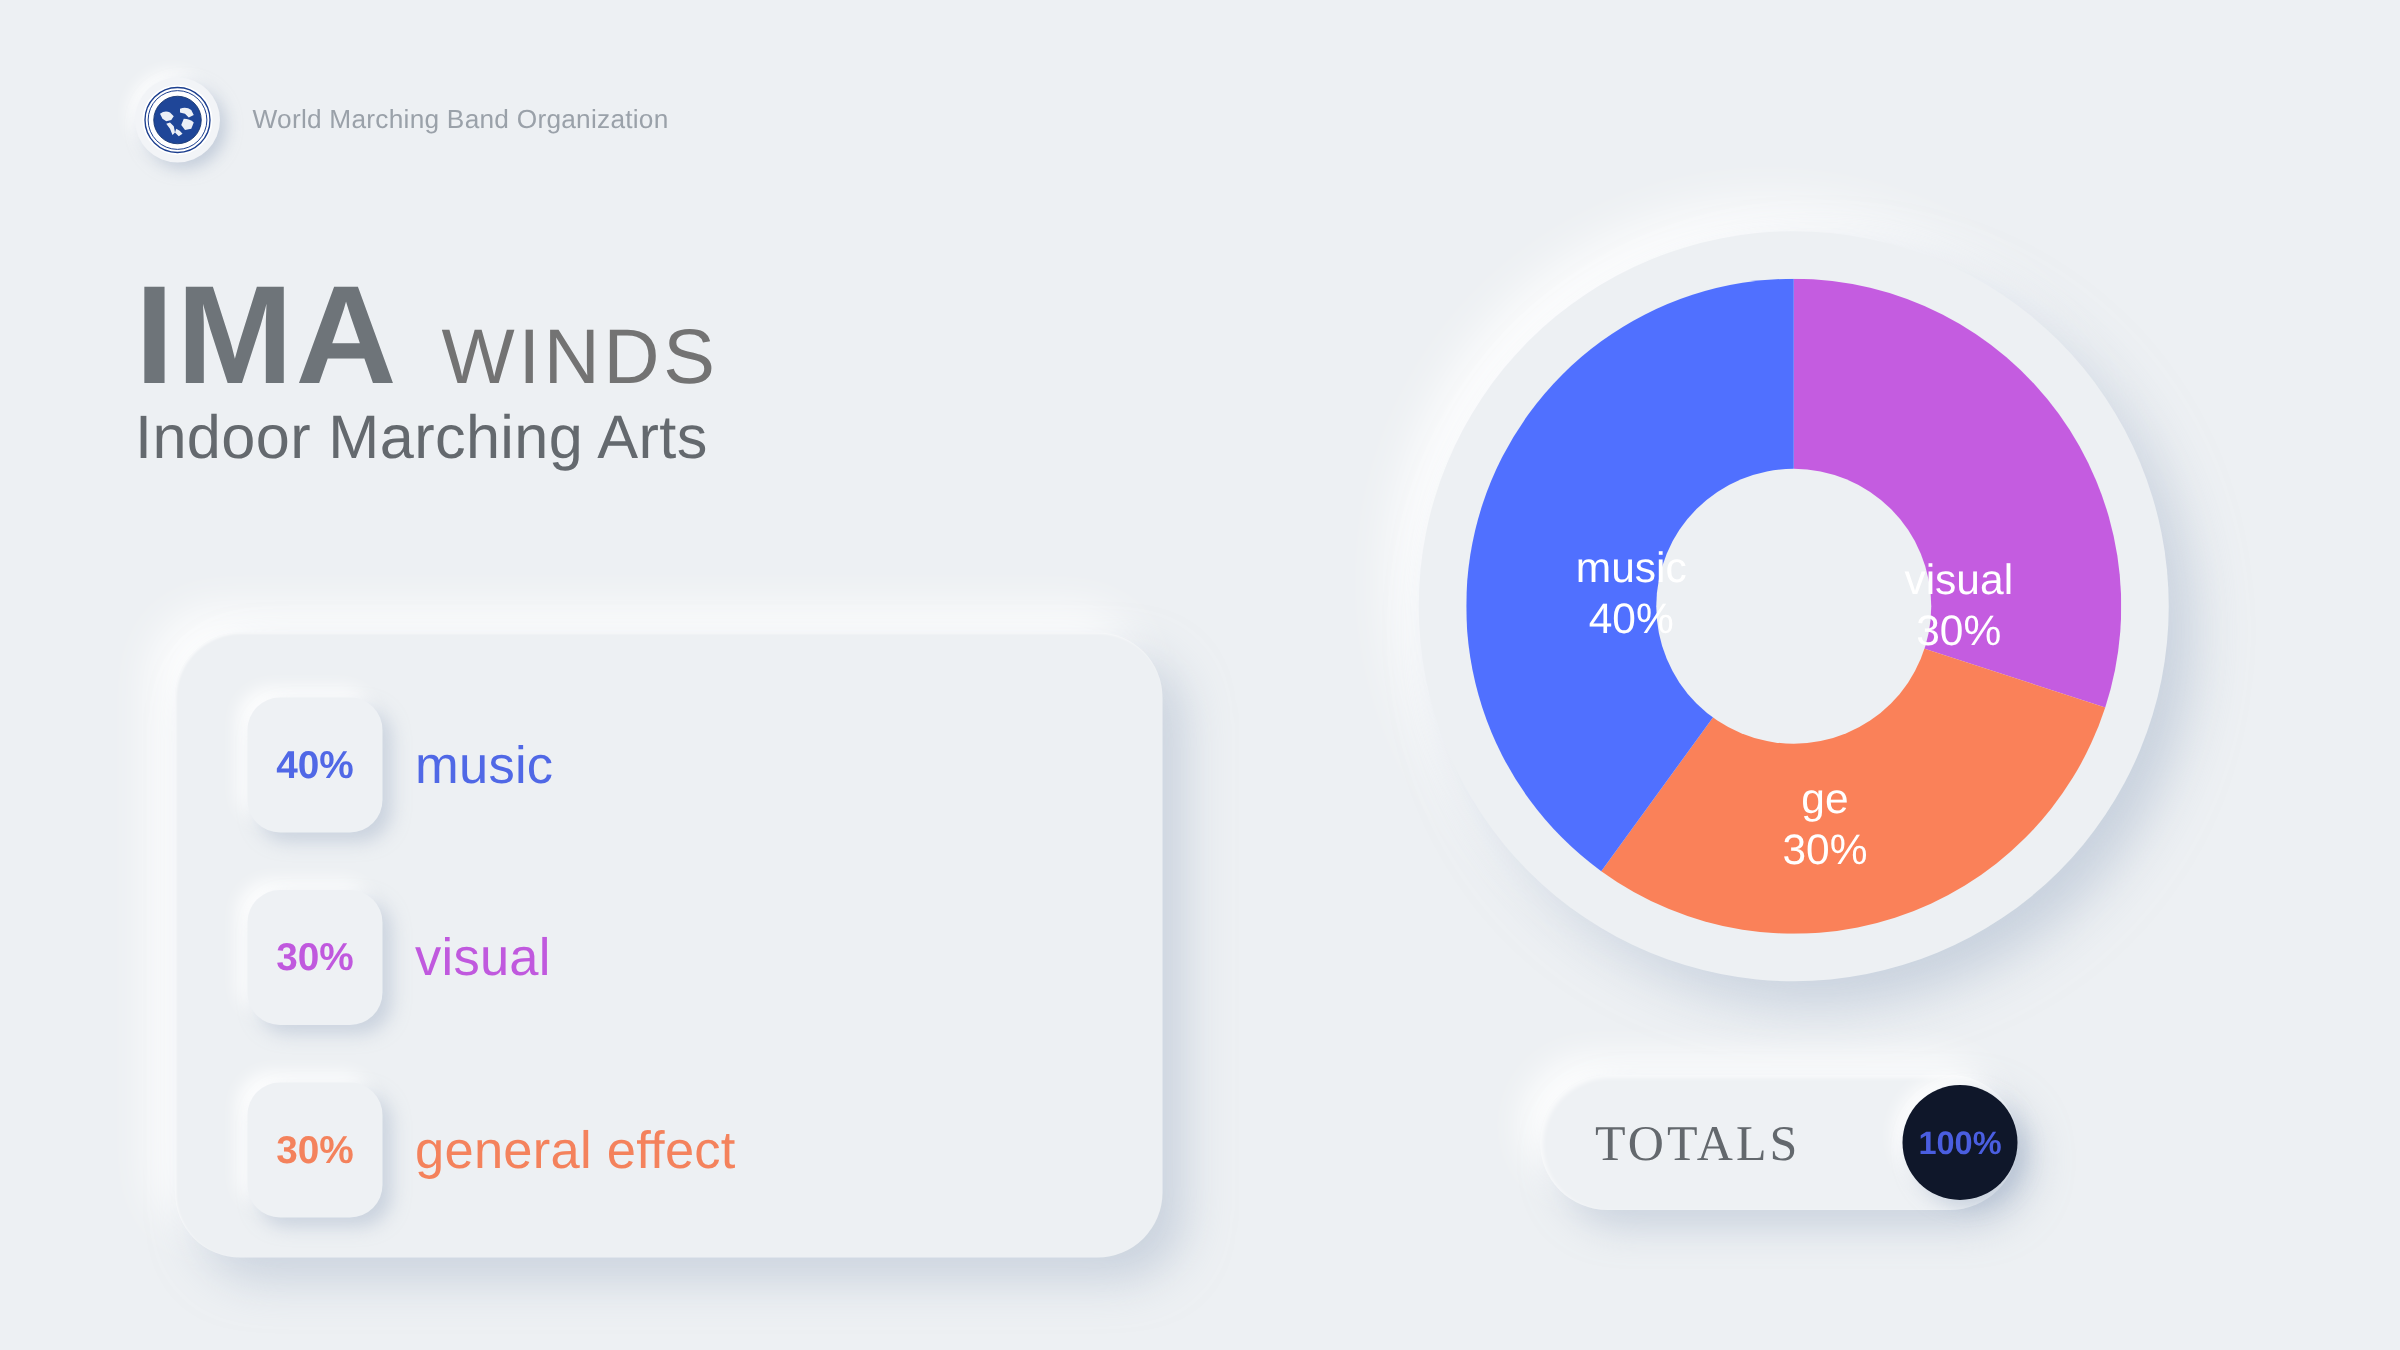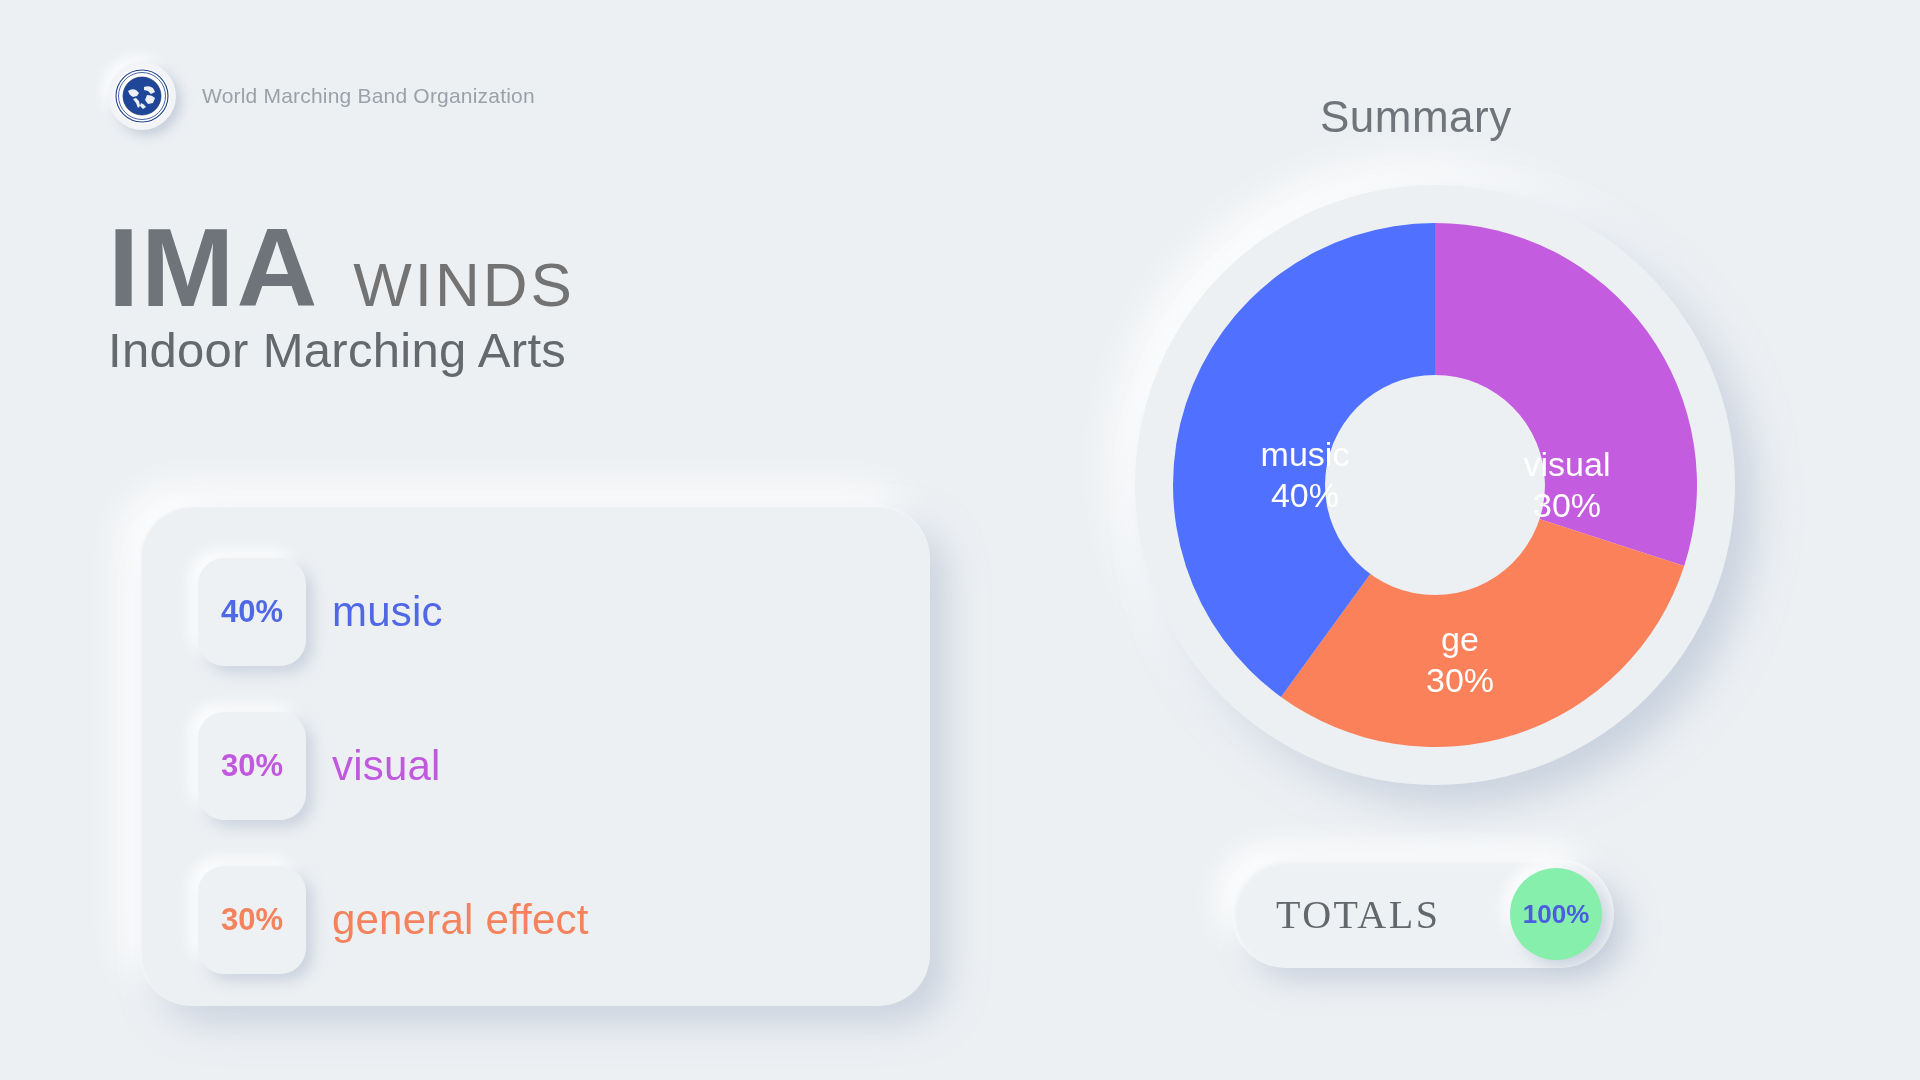--- a/index.html
+++ b/index.html
@@ -233,27 +233,27 @@
 
   .totals-label {
     font-size: 40px;
     color: #63686d;
     letter-spacing: 2.5px;
     font-family: Liberation Serif, serif;
   }
 
   .totals-knob {
     position: absolute;
-    right: 12px;
+    right: 0;
     top: 50%;
     transform: translateY(-50%);
     width: 92px;
     height: 92px;
     border-radius: 50%;
-    background: #86efac;
+    background: #0f172a;
     box-shadow:
       6px 6px 14px rgba(170,184,204,0.55),
       -6px -6px 14px rgba(255,255,255,0.98);
     display: flex;
     align-items: center;
     justify-content: center;
   }
 
   .totals-value {
     font-size: 26px;
@@ -314,21 +314,20 @@
       <div class="legend-row">
         <div class="pct-badge">
           <span class="c-ge">30%</span>
         </div>
         <div class="legend-label c-ge">general effect</div>
       </div>
 
     </div>
   </div>
 
-  <div class="summary-title">Summary</div>
 
   <div class="donut-wrap">
     <div class="donut-plate"></div>
 
     <svg class="donut-svg" viewBox="0 0 524 524">
       <g id="donut-slices">
           <path d="M 262 262 L 262.00 0.00 A 262 262 0 0 1 511.18 342.96 Z" fill="#c45ce0"></path>
           <path d="M 262 262 L 511.18 342.96 A 262 262 0 0 1 108.00 473.96 Z" fill="#fa8159"></path>
           <path d="M 262 262 L 108.00 473.96 A 262 262 0 0 1 262.00 0.00 Z" fill="#5070ff"></path>
         </g>

